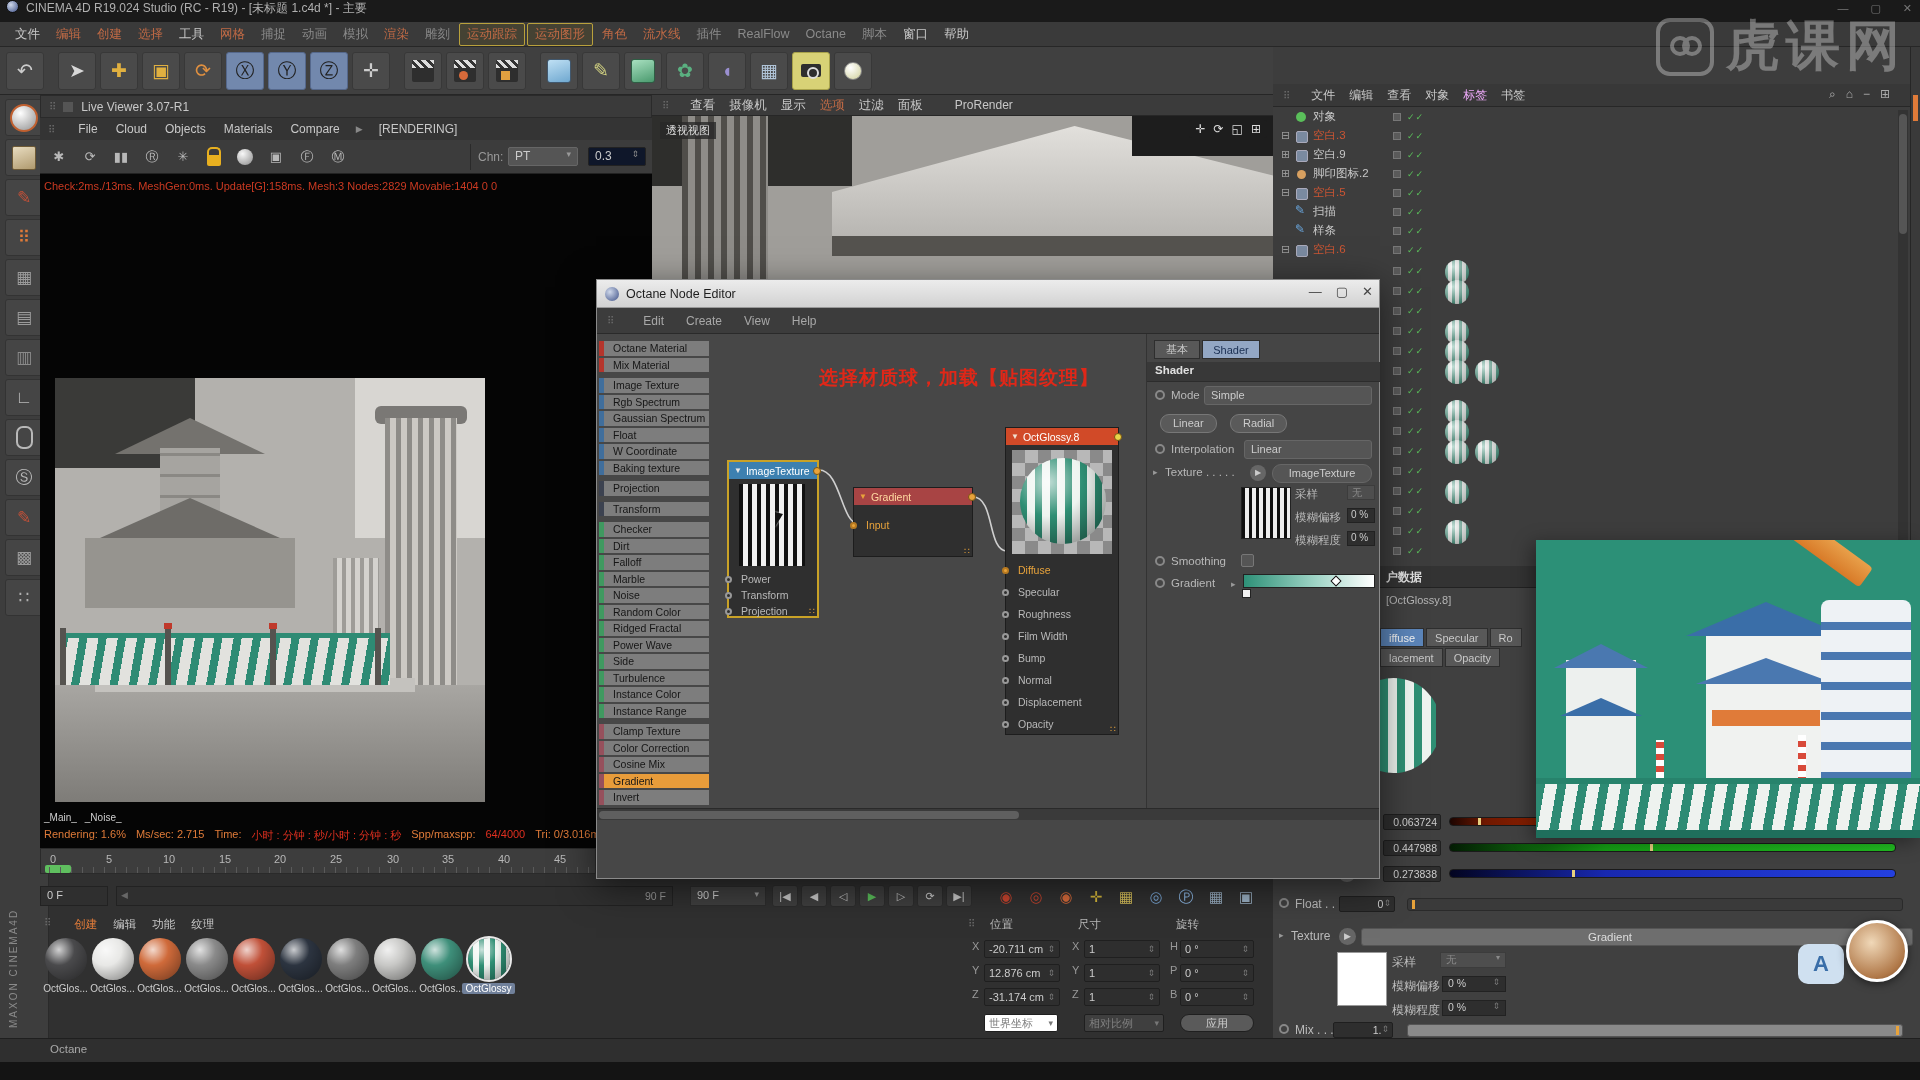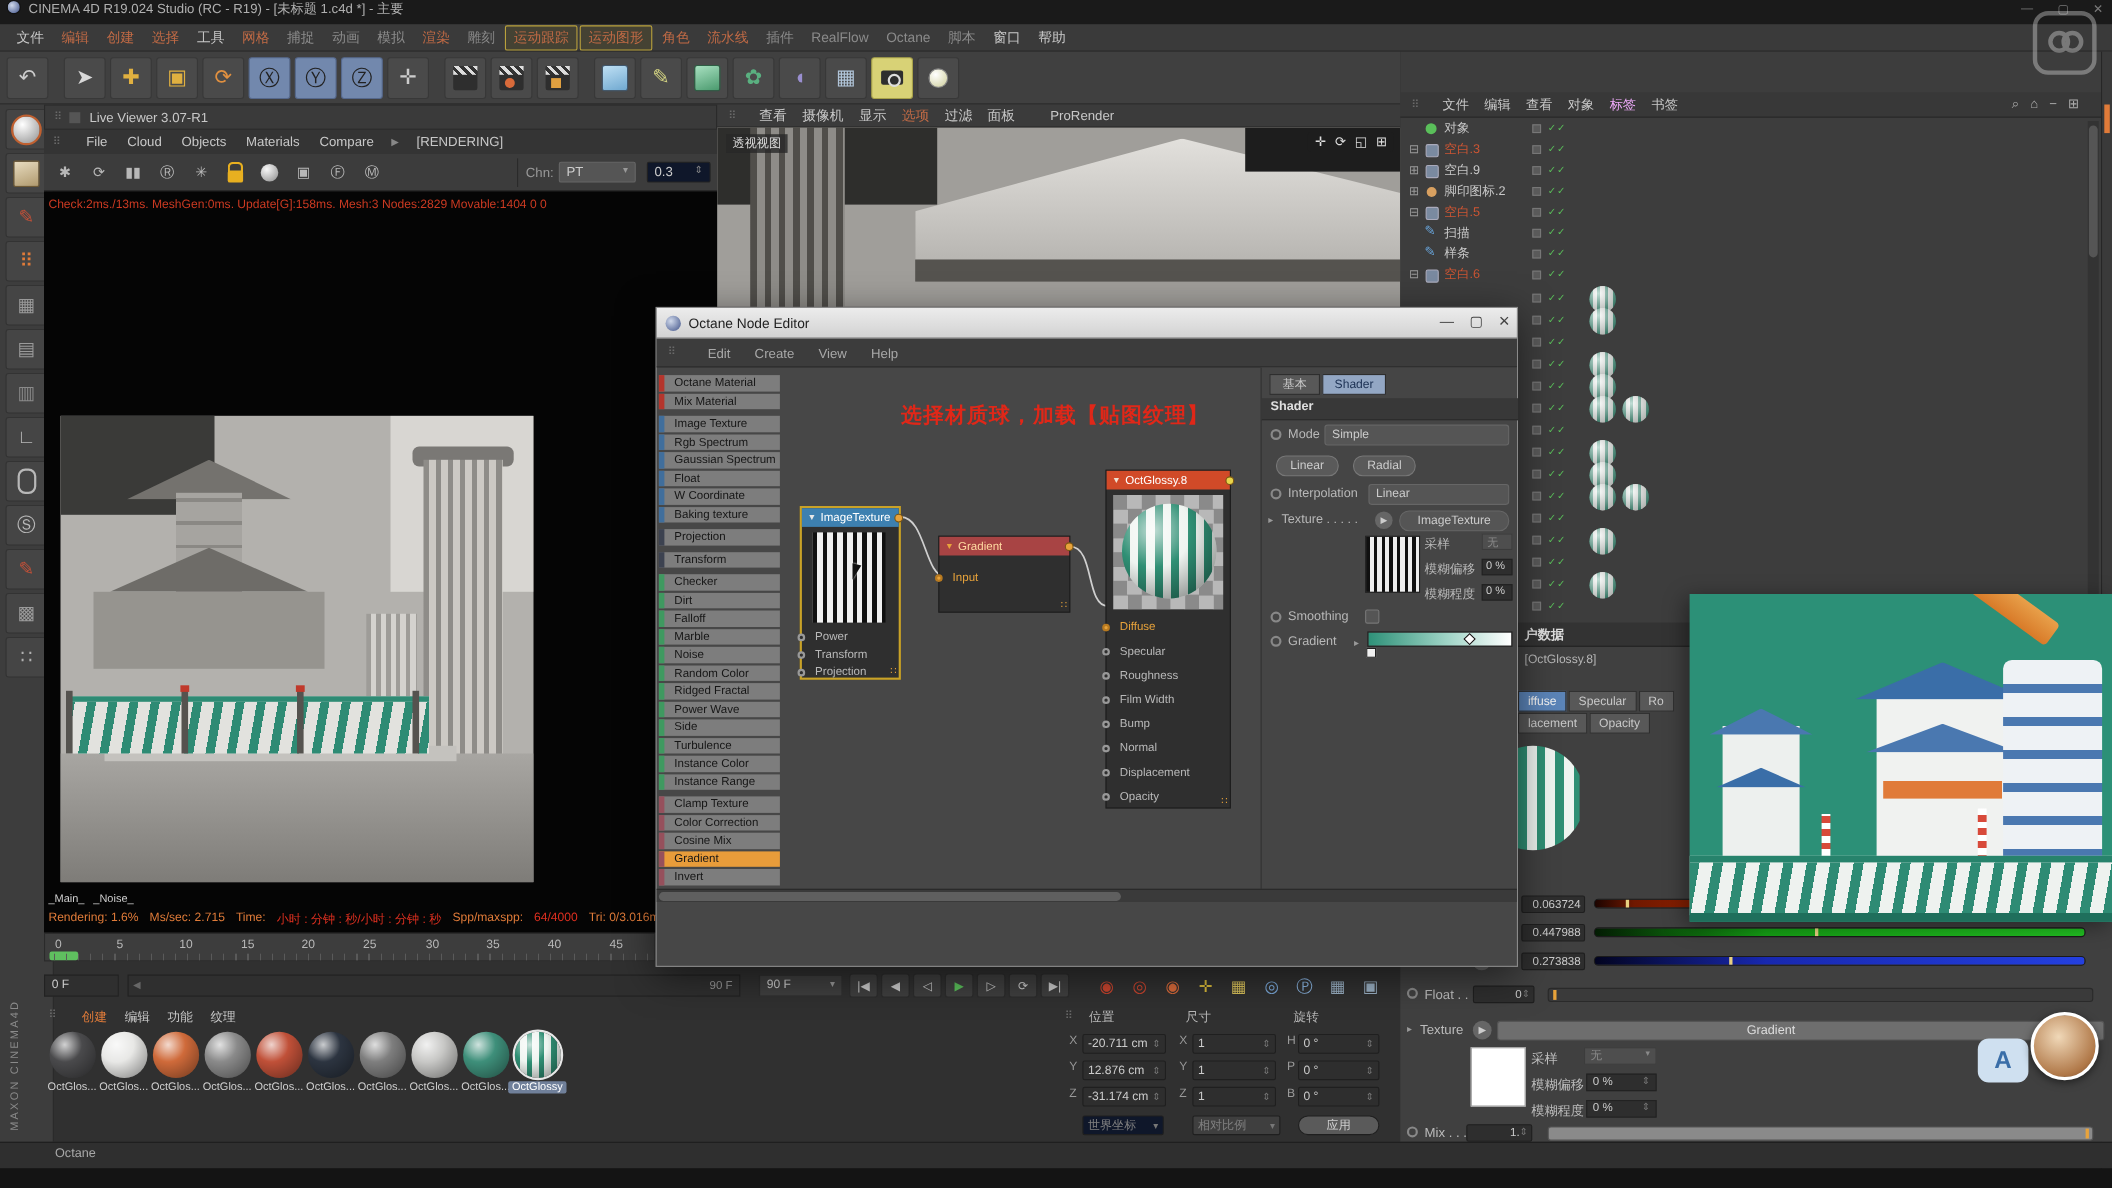--- a/index.html
+++ b/index.html
@@ -595,21 +595,21 @@
       </div>
         <div class="crow" style="position: absolute; left: 0px; top: 0px;">
         <span class="clab r1" style="position: absolute; left: 972px; top: 988px;">Z</span>
         <div class="cbox b1" style="position: absolute; left: 984px; top: 988px; width: 76px;"><span>-31.174 cm</span><span class="st">⇕</span></div>
         <span class="clab r2" style="position: absolute; left: 1072px; top: 988px;">Z</span>
         <div class="cbox b2" style="position: absolute; left: 1084px; top: 988px; width: 76px;"><span>1</span><span class="st">⇕</span></div>
         <span class="clab r3" style="position: absolute; left: 1170px; top: 988px;">B</span>
         <div class="cbox b3" style="position: absolute; left: 1180px; top: 988px; width: 74px;"><span>0 °</span><span class="st">⇕</span></div>
       </div>
       </div>
-    <div class="cbox" style="left:984px;top:1014px;width:74px;background:#0f172a;color:#808080"><span>世界坐标</span><span class="st">▾</span></div>
+    <div class="cbox" style="left:984px;top:1014px;width:74px;background:#ffffff;color:#808080"><span>世界坐标</span><span class="st">▾</span></div>
     <div class="cbox" style="left:1084px;top:1014px;width:80px;background:#3f3f3f;color:#808080"><span>相对比例</span><span class="st">▾</span></div>
     <div class="cbox" style="left:1180px;top:1014px;width:74px;background:#5a5a5a;color:#d0d0d0;text-align:center;border-radius:9px">应用</div>
   </div>
 
   <div id="om">
     <div id="om-menu">
       <span class="grip">⠿</span>
       <span style="display:flex;gap:14px">
 
       <span class="v-n">文件</span>
@@ -1075,15 +1075,16 @@
     <div class="dec" style="left:262px;top:195px;width:8px;height:48px;background:repeating-linear-gradient(0deg,#d84a3a 0 6px,#fff 6px 12px)"></div>
     <div class="dec" style="left:0;top:238px;width:384px;height:54px;border-top:6px solid #27836c;background:#eef2ef;background-image:repeating-linear-gradient(100deg,#2e8b74 0 9px,transparent 9px 21px)"></div>
     <div class="dec" style="left:0;top:290px;width:384px;height:8px;background:#1f6f5c"></div>
   </div>
 
   <div id="abubble">A</div>
   <div id="avatar"></div>
 
   <div id="wm">
     <span class="wlogo"></span>
+    <span class="wt">虎课网</span>
   </div>
 
 </div>
 
 </body></html>

